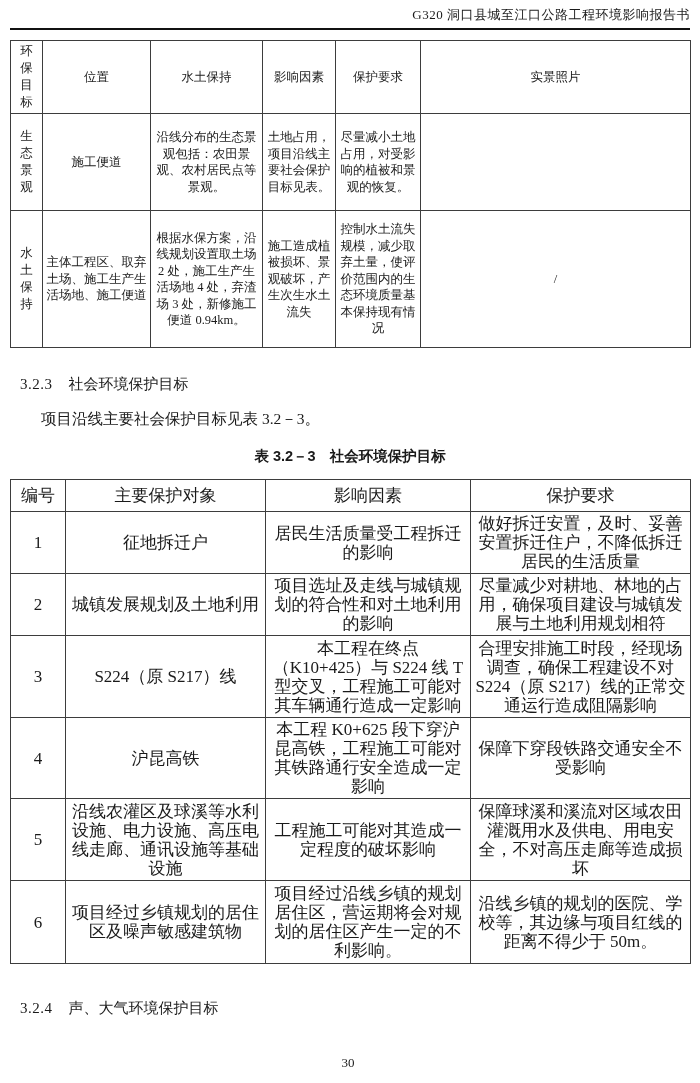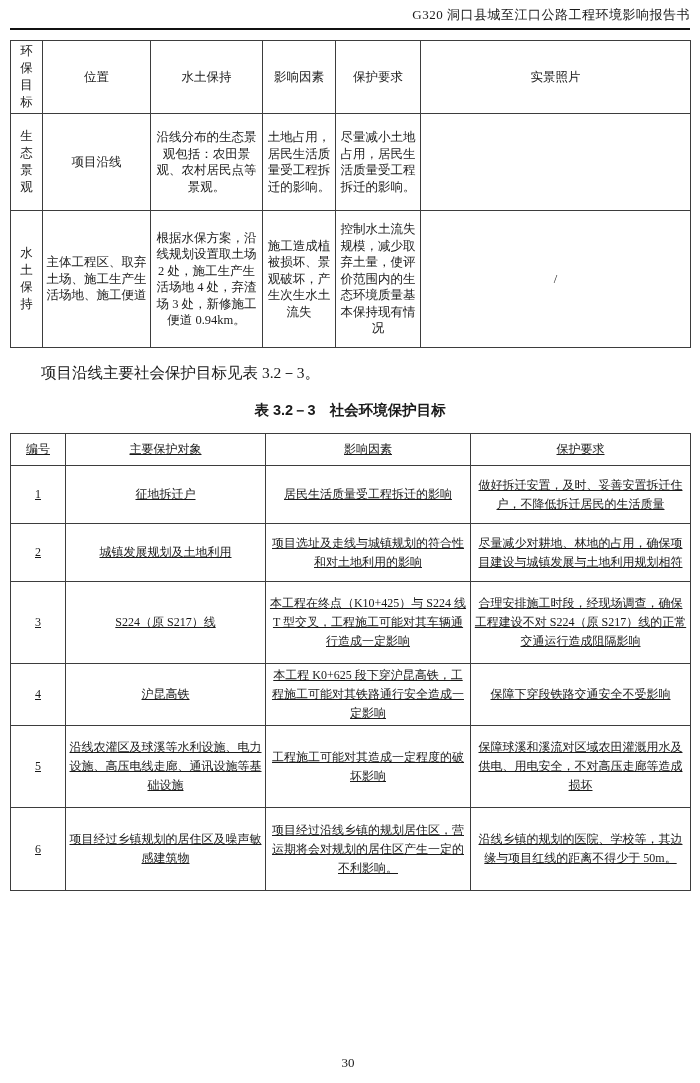--- a/index.html
+++ b/index.html
@@ -22,21 +22,21 @@
   .t1 .row-soil{height:137px;}
   .vert-inner{display:inline-block;width:1.1em;line-height:17px;word-break:break-all;}
   .sec-heading{margin:26px 10px 0;padding-left:10px;font-size:15px;line-height:20px;}
   .sec-heading .sec-num{margin-right:16px;letter-spacing:0.5px;}
   .body-para{margin:14px 10px 0;font-size:15.5px;line-height:22px;text-indent:2em;}
   .tbl-caption{
     margin:16px 10px 0;text-align:center;font-weight:bold;font-size:14.5px;line-height:20px;
     font-family:"Liberation Sans","DejaVu Sans",sans-serif;
   }
   .tbl-caption .cap-label{margin-right:14px;text-align:center;}
-  .t2{margin-top:13px;font-size:12px;line-height:19px;text-decoration:underline;}
+  .t2{margin-top:13px;font-size:17px;line-height:19px;}
   .t2 .hrow{height:32px;}
   .t2 .r-sm{height:58px;}
   .t2 .r-lg{height:82px;}
   .t2 .r-xl{height:83px;}
   .h324{margin-top:34px;}
   .page-number{
     position:absolute;left:0;right:4px;bottom:12px;text-align:center;
     font-size:13px;line-height:16px;
   }
 </style>
@@ -62,37 +62,40 @@
         <tr class="hrow">
       <th><span class="vert-inner">环保目标</span></th>
       <th>位置</th>
       <th>水土保持</th>
       <th>影响因素</th>
       <th>保护要求</th>
       <th>实景照片</th>
     </tr>
     <tr class="row-eco">
       <td><span class="vert-inner">生态景观</span></td>
-      <td>项目沿线</td>
+      <td>施工便道</td>
       <td>沿线分布的生态景观包括：农田景观、农村居民点等景观。</td>
-      <td>土地占用，居民生活质量受工程拆迁的影响。</td>
-      <td>尽量减小土地占用，居民生活质量受工程拆迁的影响。</td>
+      <td>土地占用，项目沿线主要社会保护目标见表。</td>
+      <td>尽量减小土地占用，对受影响的植被和景观的恢复。</td>
       <td></td>
     </tr>
     <tr class="row-soil">
       <td><span class="vert-inner">水土保持</span></td>
       <td>主体工程区、取弃土场、施工生产生活场地、施工便道</td>
       <td>根据水保方案，沿线规划设置取土场 2 处，施工生产生活场地 4 处，弃渣场 3 处，新修施工便道 0.94km。</td>
       <td>施工造成植被损坏、景观破坏，产生次生水土流失</td>
       <td>控制水土流失规模，减少取弃土量，使评价范围内的生态环境质量基本保持现有情况</td>
       <td>/</td>
     </tr>
   </tbody>
     </table>
 
+  <div class="sec-heading">
+    <span class="sec-num">3.2.3</span><span>社会环境保护目标</span>
+  </div>
 
   <p class="body-para">项目沿线主要社会保护目标见表 3.2－3。</p>
 
   <div class="tbl-caption">
     <span class="cap-label">表 3.2－3</span><span>社会环境保护目标</span>
   </div>
 
   <table class="t2">
     <colgroup>
       <col style="width:55px">
@@ -139,17 +142,20 @@
     </tr>
     <tr class="r-xl">
       <td>6</td>
       <td>项目经过乡镇规划的居住区及噪声敏感建筑物</td>
       <td>项目经过沿线乡镇的规划居住区，营运期将会对规划的居住区产生一定的不利影响。</td>
       <td>沿线乡镇的规划的医院、学校等，其边缘与项目红线的距离不得少于 50m。</td>
     </tr>
   </tbody>
     </table>
 
+  <div class="sec-heading h324">
+    <span class="sec-num">3.2.4</span><span>声、大气环境保护目标</span>
+  </div>
 
 
   <div class="page-number">30</div>
 
 </div>
 
 </body></html>

